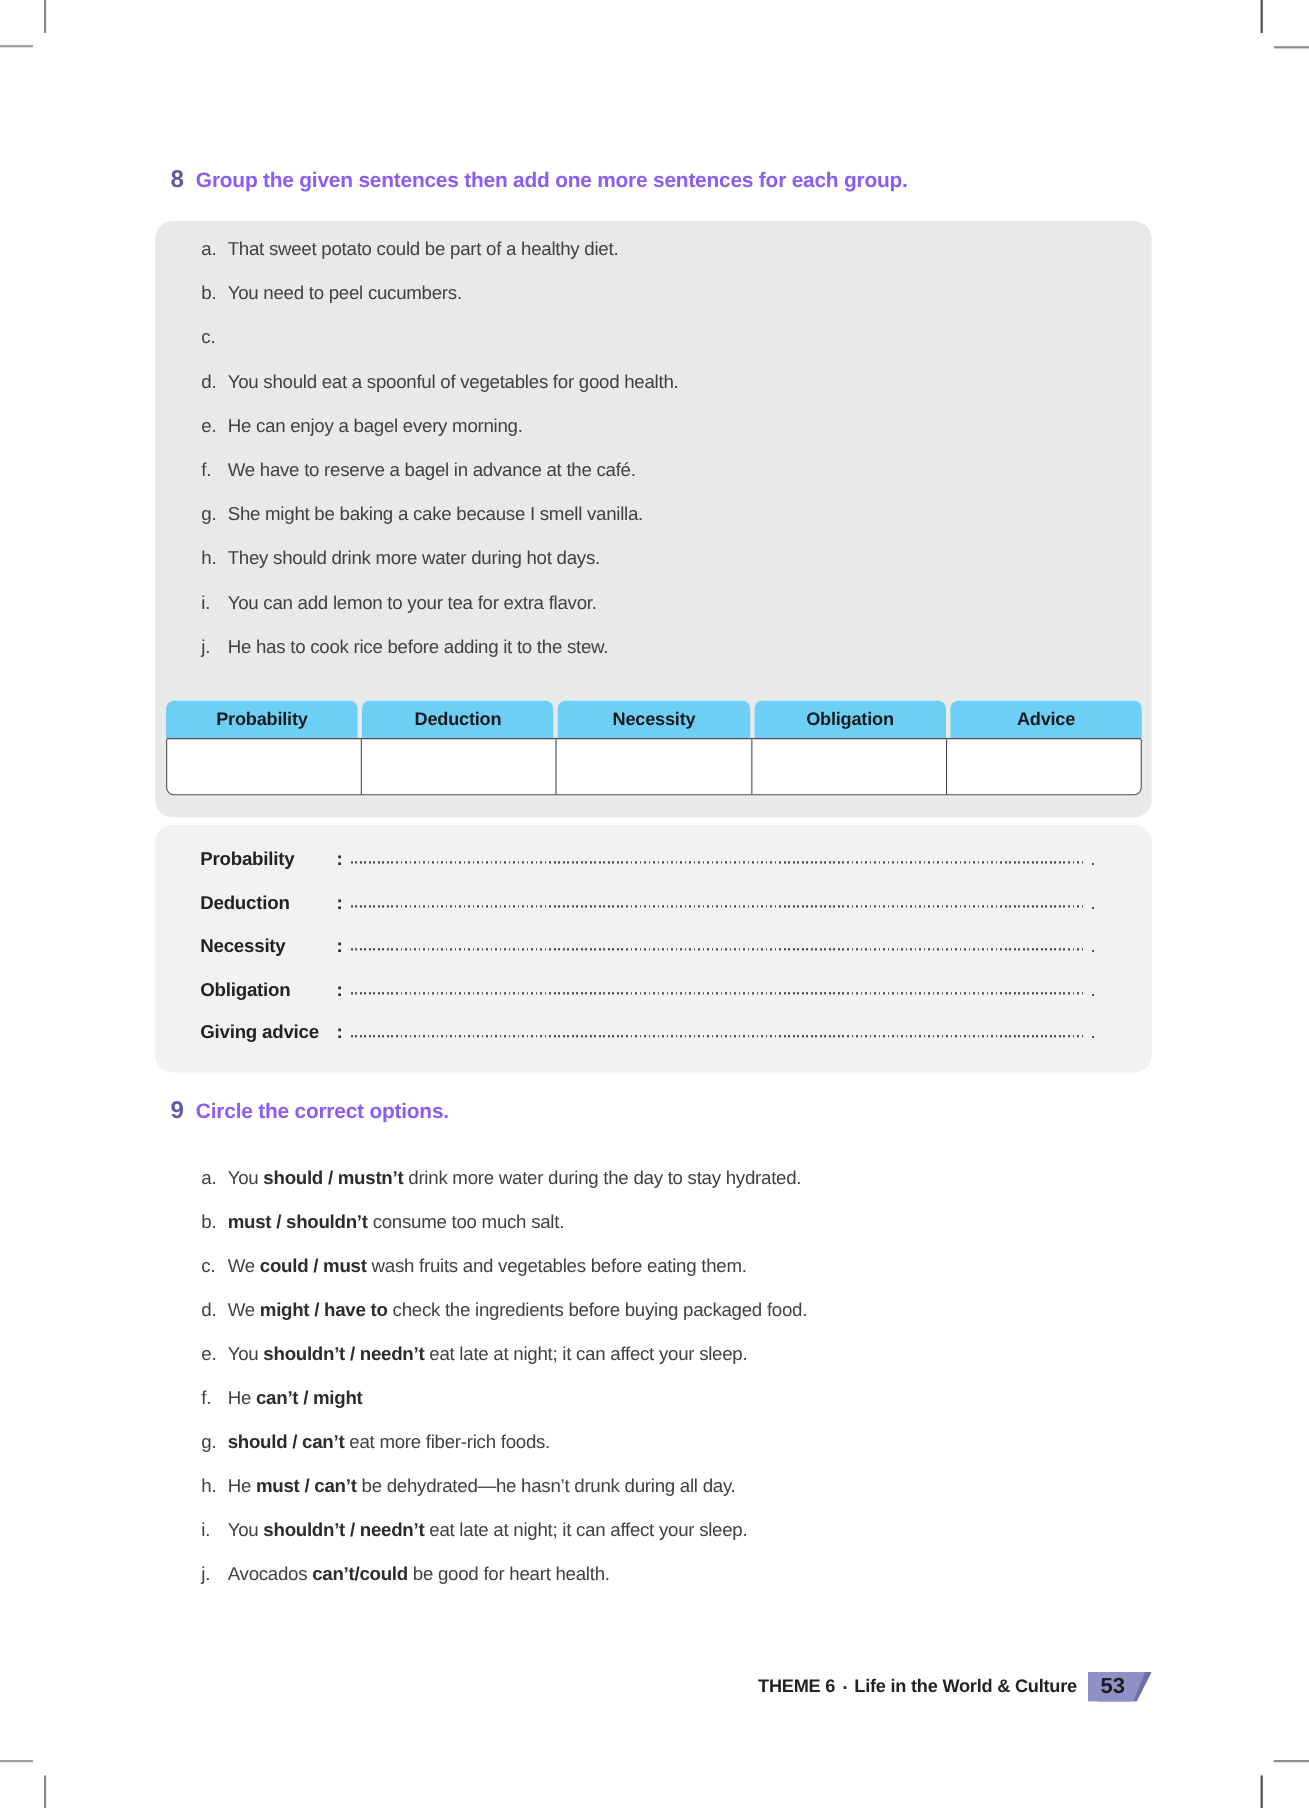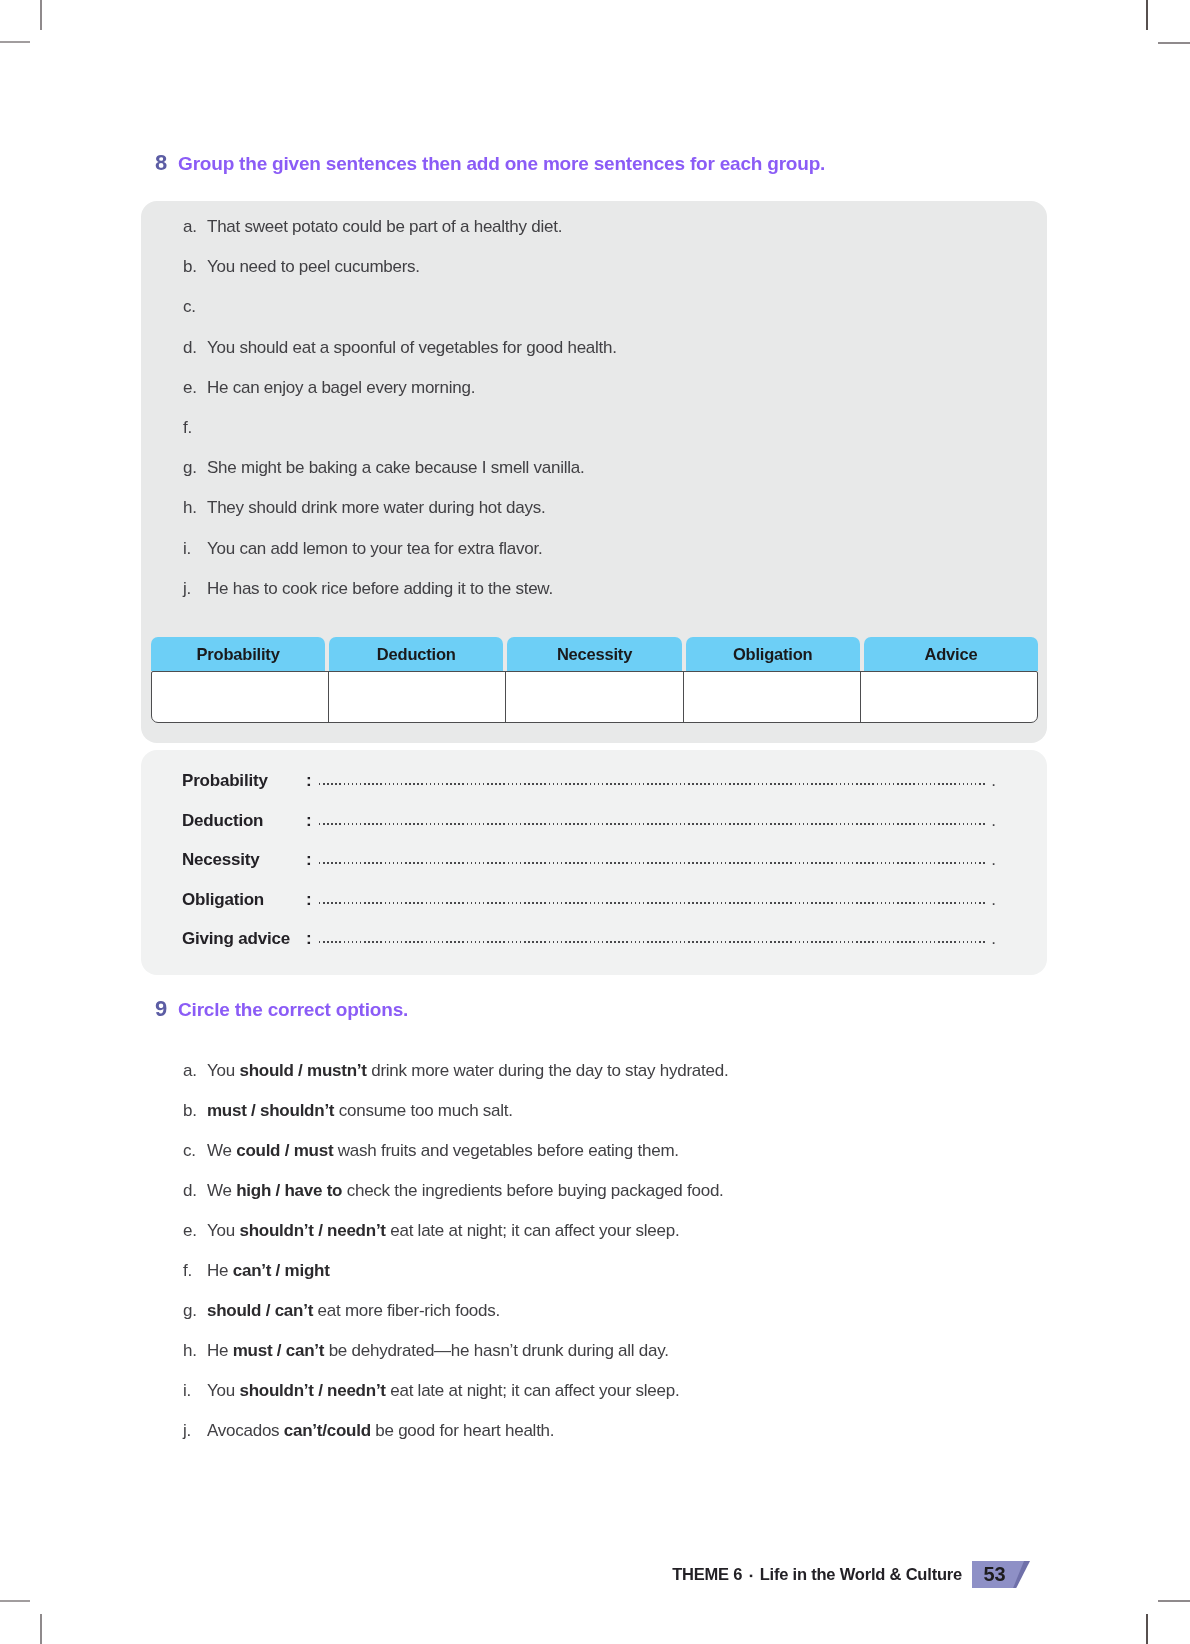--- a/index.html
+++ b/index.html
@@ -55,26 +55,26 @@
   .sum-end { margin-left:4px; color:#414044; }
 
   
   .sent-list9 { position:absolute; left:141px; top:1051px; width:940px; padding-left:42px;
     box-sizing:border-box; }
   .sentence9 { height:40px; line-height:40px; font-size:17px; letter-spacing:-0.25px;
     white-space:pre; color:#414044; display:flex; }
   .sentence9 b { color:#2c2b2e; }
 
   
-  .footer { position:absolute; left:141px; top:1560px; width:906px; height:29px;
+  .footer { position:absolute; left:141px; top:1519px; width:906px; height:29px;
     display:flex; justify-content:flex-end; align-items:center; }
   .footer-text { font-weight:bold; font-size:16.5px; color:#232126; letter-spacing:-0.2px;
     display:flex; align-items:center; }
   .footer-sep { font-size:10px; margin:0 7px; position:relative; top:1px; }
-  .badge { position:relative; width:58px; height:27px; margin-left:10px;padding-left:17px; }
+  .badge { position:relative; width:58px; height:27px; margin-left:10px; }
   .badge-back { position:absolute; left:9px; top:0; width:49px; height:27px;
     background:#6f70a9; clip-path:polygon(14% 0, 100% 0, 72% 100%, 0 100%); }
   .badge-front { position:absolute; left:0; top:0; width:52px; height:27px;
     background:#8e90c6; clip-path:polygon(0 0, 100% 0, 79% 100%, 0 100%);
     display:flex; align-items:center; justify-content:center; padding-right:7px;
     box-sizing:border-box; font-weight:bold; font-size:20px; color:#1d1c1e; }
 </style>
 </head>
 <body>
 
@@ -92,21 +92,21 @@
   <span class="ex-title">Group the given sentences then add one more sentences for each group.</span>
 </div>
 
 <div class="box1">
   <div class="sent-list1">
       <div class="sentence"><span class="s-label">a.</span><span>That sweet potato could be part of a healthy diet.</span></div>
       <div class="sentence"><span class="s-label">b.</span><span>You need to peel cucumbers.</span></div>
       <div class="sentence"><span class="s-label">c.</span></div>
       <div class="sentence"><span class="s-label">d.</span><span>You should eat a spoonful of vegetables for good health.</span></div>
       <div class="sentence"><span class="s-label">e.</span><span>He can enjoy a bagel every morning.</span></div>
-      <div class="sentence"><span class="s-label">f.</span></div>
+      <div class="sentence"><span class="s-label">f.</span><span>We have to reserve a bagel in advance at the café.</span></div>
       <div class="sentence"><span class="s-label">g.</span><span>She might be baking a cake because I smell vanilla.</span></div>
       <div class="sentence"><span class="s-label">h.</span><span>They should drink more water during hot days.</span></div>
       <div class="sentence"><span class="s-label">i.</span><span>You can add lemon to your tea for extra flavor.</span></div>
       <div class="sentence"><span class="s-label">j.</span><span>He has to cook rice before adding it to the stew.</span></div>
     </div>
   <div class="g-table">
     <div class="thead">
         <div class="th">Probability</div>
         <div class="th">Deduction</div>
         <div class="th">Necessity</div>
@@ -160,21 +160,21 @@
 
 <div class="ex-heading" style="left:155px; top:996px;">
   <span class="ex-num">9</span>
   <span class="ex-title">Circle the correct options.</span>
 </div>
 
 <div class="sent-list9">
     <div class="sentence9"><span class="s-label">a.</span><span>You </span><b>should / mustn’t</b><span> drink more water during the day to stay hydrated.</span></div>
     <div class="sentence9"><span class="s-label">b.</span><b>must / shouldn’t</b><span> consume too much salt.</span></div>
     <div class="sentence9"><span class="s-label">c.</span><span>We </span><b>could / must</b><span> wash fruits and vegetables before eating them.</span></div>
-    <div class="sentence9"><span class="s-label">d.</span><span>We </span><b>high / have to</b><span> check the ingredients before buying packaged food.</span></div>
+    <div class="sentence9"><span class="s-label">d.</span><span>We </span><b>might / have to</b><span> check the ingredients before buying packaged food.</span></div>
     <div class="sentence9"><span class="s-label">e.</span><span>You </span><b>shouldn’t / needn’t</b><span> eat late at night; it can affect your sleep.</span></div>
     <div class="sentence9"><span class="s-label">f.</span><span>He </span><b>can’t / might</b></div>
     <div class="sentence9"><span class="s-label">g.</span><b>should / can’t</b><span> eat more fiber-rich foods.</span></div>
     <div class="sentence9"><span class="s-label">h.</span><span>He </span><b>must / can’t</b><span> be dehydrated—he hasn’t drunk during all day.</span></div>
     <div class="sentence9"><span class="s-label">i.</span><span>You </span><b>shouldn’t / needn’t</b><span> eat late at night; it can affect your sleep.</span></div>
     <div class="sentence9"><span class="s-label">j.</span><span>Avocados </span><b>can’t/could</b><span> be good for heart health.</span></div>
   </div>
 
 <div class="footer">
   <span class="footer-text">

